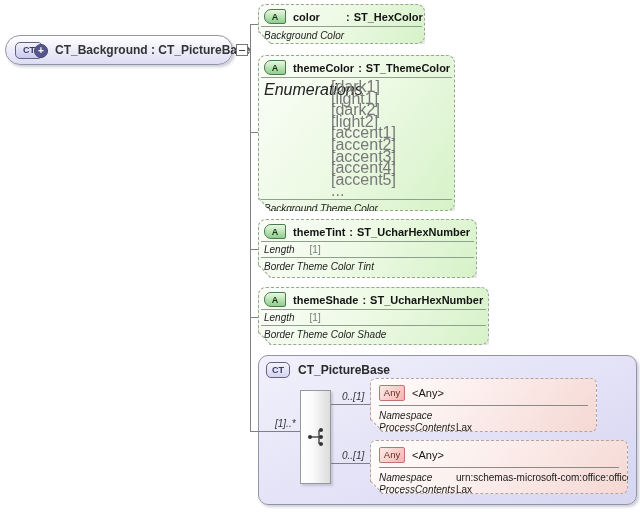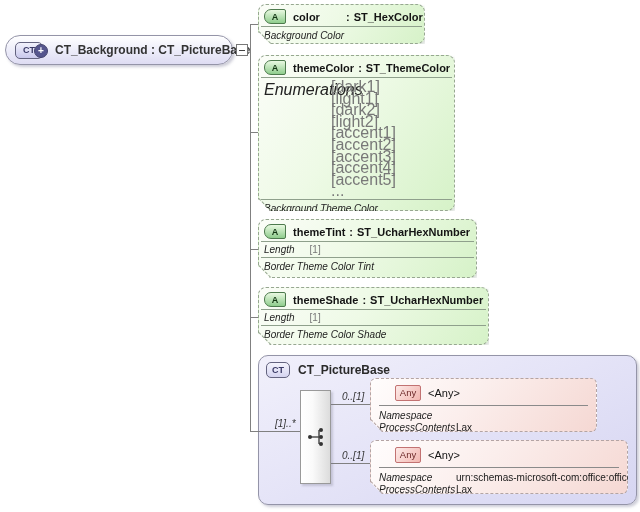--- a/index.html
+++ b/index.html
@@ -95,21 +95,21 @@
     background:linear-gradient(130deg,#fffdfd 0%,#fbeeec 45%,#f5d8d3 100%);
     clip-path:polygon(0 0,100% 0,100% 100%,12px 100%,0 calc(100% - 12px));
   }
   .any-bevel{position:absolute;left:0;bottom:11px;width:17px;height:0;
     border-top:1px dashed #b3a4a4;transform-origin:0 0;transform:rotate(45deg);}
   .any-title{display:flex;align-items:center;padding:6px 8px 3px 8px;height:15px;}
   .any-badge{
     display:inline-flex;align-items:center;justify-content:center;flex:0 0 auto;
     width:24px;height:14px;border:1px solid #c27272;border-radius:2px;
     background:linear-gradient(130deg,#fdeae8,#f2b6b0);
-    font-size:9.5px;color:#6e2a2a;margin-right:7px;margin-left:16px;
+    font-size:9.5px;color:#6e2a2a;margin-right:7px;
   }
   .any-name{font-size:11px;font-weight:normal;color:#141414;}
   .any-sep{border-top:1px solid #8a8a8a;margin:2px 8px 0 8px;}
   .any-rows{padding:4px 8px 0 8px;}
   .any-row{display:flex;font-size:10px;line-height:12px;}
   .any-row-label{font-style:italic;color:#222;width:77px;flex:0 0 auto;}
   .any-row-value{color:#1a1a1a;white-space:nowrap;}
 </style>
 </head>
 <body>

